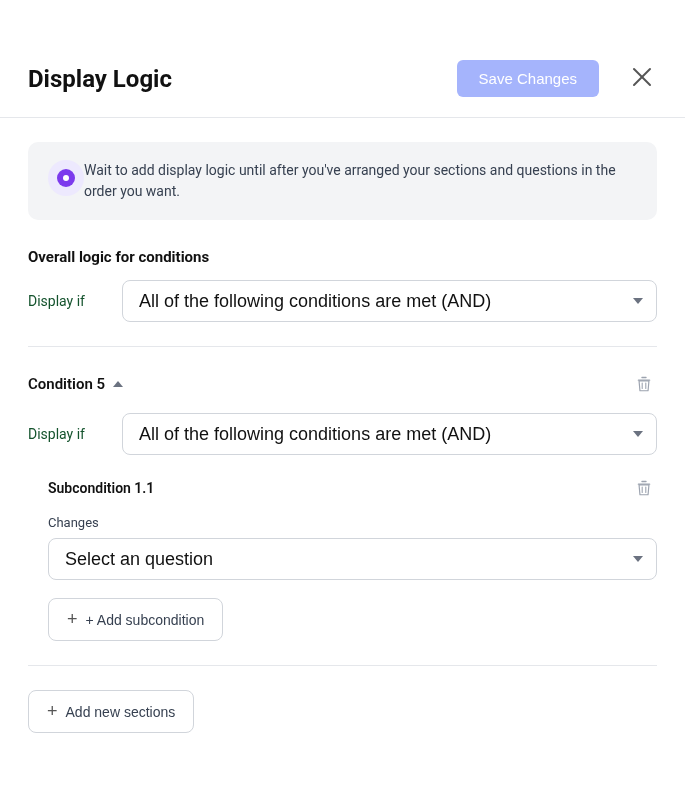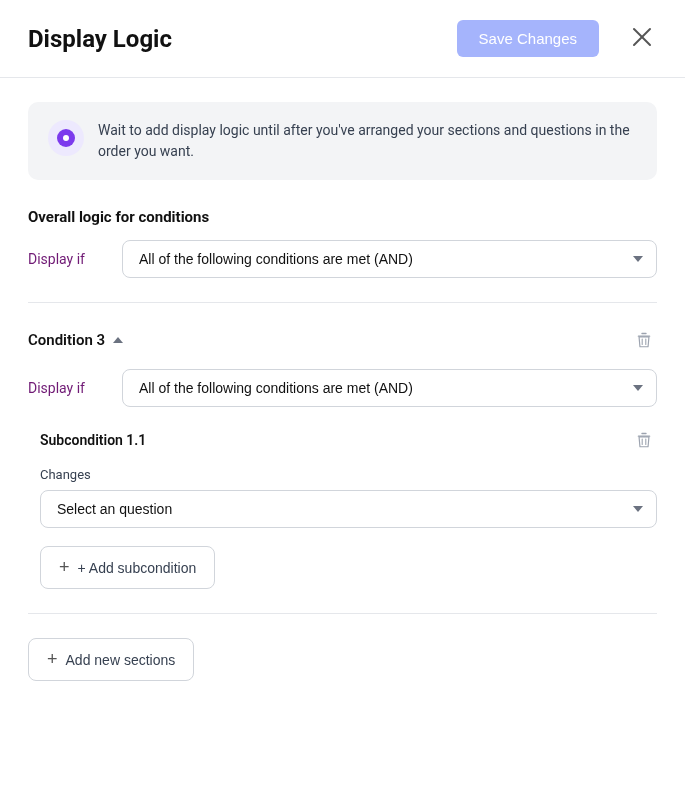--- a/index.html
+++ b/index.html
@@ -11,20 +11,21 @@
       color: #1a1a1a;
     }
 
     
     .header {
       display: flex;
       align-items: center;
       justify-content: space-between;
       padding: 20px 28px;
       border-bottom: 1px solid #e5e7eb;
+      margin-top: 40px;
     }
     .header-title {
       font-size: 24px;
       font-weight: 700;
       color: #111;
     }
     .header-actions {
       display: flex;
       align-items: center;
       gap: 28px;
@@ -54,21 +55,20 @@
       padding: 24px 28px;
     }
 
     
     .info-banner {
       background: #f3f4f6;
       border-radius: 10px;
       padding: 18px 20px;
       display: flex;
       align-items: flex-start;
-      gap: 14px;
       margin-bottom: 28px;
     }
     .info-icon-wrap {
       width: 36px;
       height: 36px;
       border-radius: 50%;
       background: #ede9fe;
       display: flex;
       align-items: center;
       justify-content: center;
@@ -105,34 +105,34 @@
     }
 
     .field-row {
       display: flex;
       align-items: center;
       gap: 14px;
       margin-bottom: 10px;
     }
     .field-label {
       font-size: 14px;
-      color: #701a75;
+      color: #14532d;
       min-width: 80px;
     }
 
     .select-wrapper {
       position: relative;
       flex: 1;
     }
     .select-dropdown {
       width: 100%;
       padding: 10px 24px 10px 16px;
       border: 1px solid #d1d5db;
       border-radius: 8px;
-      font-size: 14px;
+      font-size: 18px;
       color: #111;
       background: #fff;
       appearance: none;
       cursor: pointer;
       outline: none;
     }
     .select-wrapper::after {
       content: '';
       position: absolute;
       right: 14px;
@@ -186,21 +186,21 @@
       display: flex;
       align-items: center;
     }
     .trash-icon {
       width: 18px;
       height: 18px;
     }
 
     
     .subcondition-block {
-      margin-left: 12px;
+      margin-left: 20px;
       margin-top: 20px;
     }
     .subcondition-header {
       display: flex;
       align-items: center;
       justify-content: space-between;
       margin-bottom: 14px;
     }
     .subcondition-title {
       font-size: 14px;
@@ -291,21 +291,21 @@
         </select>
       </div>
     </div>
   </div>
 
   <hr class="divider">
 
   <div>
     <div class="condition-header">
       <div class="condition-title-wrap">
-        <span class="condition-title">Condition 3</span>
+        <span class="condition-title">Condition 5</span>
         <span class="chevron-up"></span>
       </div>
       <button class="trash-btn">
         <svg class="trash-icon" viewBox="0 0 20 20" fill="none" xmlns="http://www.w3.org/2000/svg">
           <rect x="3" y="5" width="14" height="1.5" rx="0.75" fill="#9ca3af"></rect>
           <rect x="7" y="2" width="6" height="1.5" rx="0.75" fill="#9ca3af"></rect>
           <path d="M4.5 6.5L5.5 17.5H14.5L15.5 6.5H4.5Z" stroke="#9ca3af" stroke-width="1.3" fill="none" stroke-linejoin="round"></path>
           <line x1="8" y1="9" x2="8" y2="15" stroke="#9ca3af" stroke-width="1.2" stroke-linecap="round"></line>
           <line x1="12" y1="9" x2="12" y2="15" stroke="#9ca3af" stroke-width="1.2" stroke-linecap="round"></line>
         </svg>

